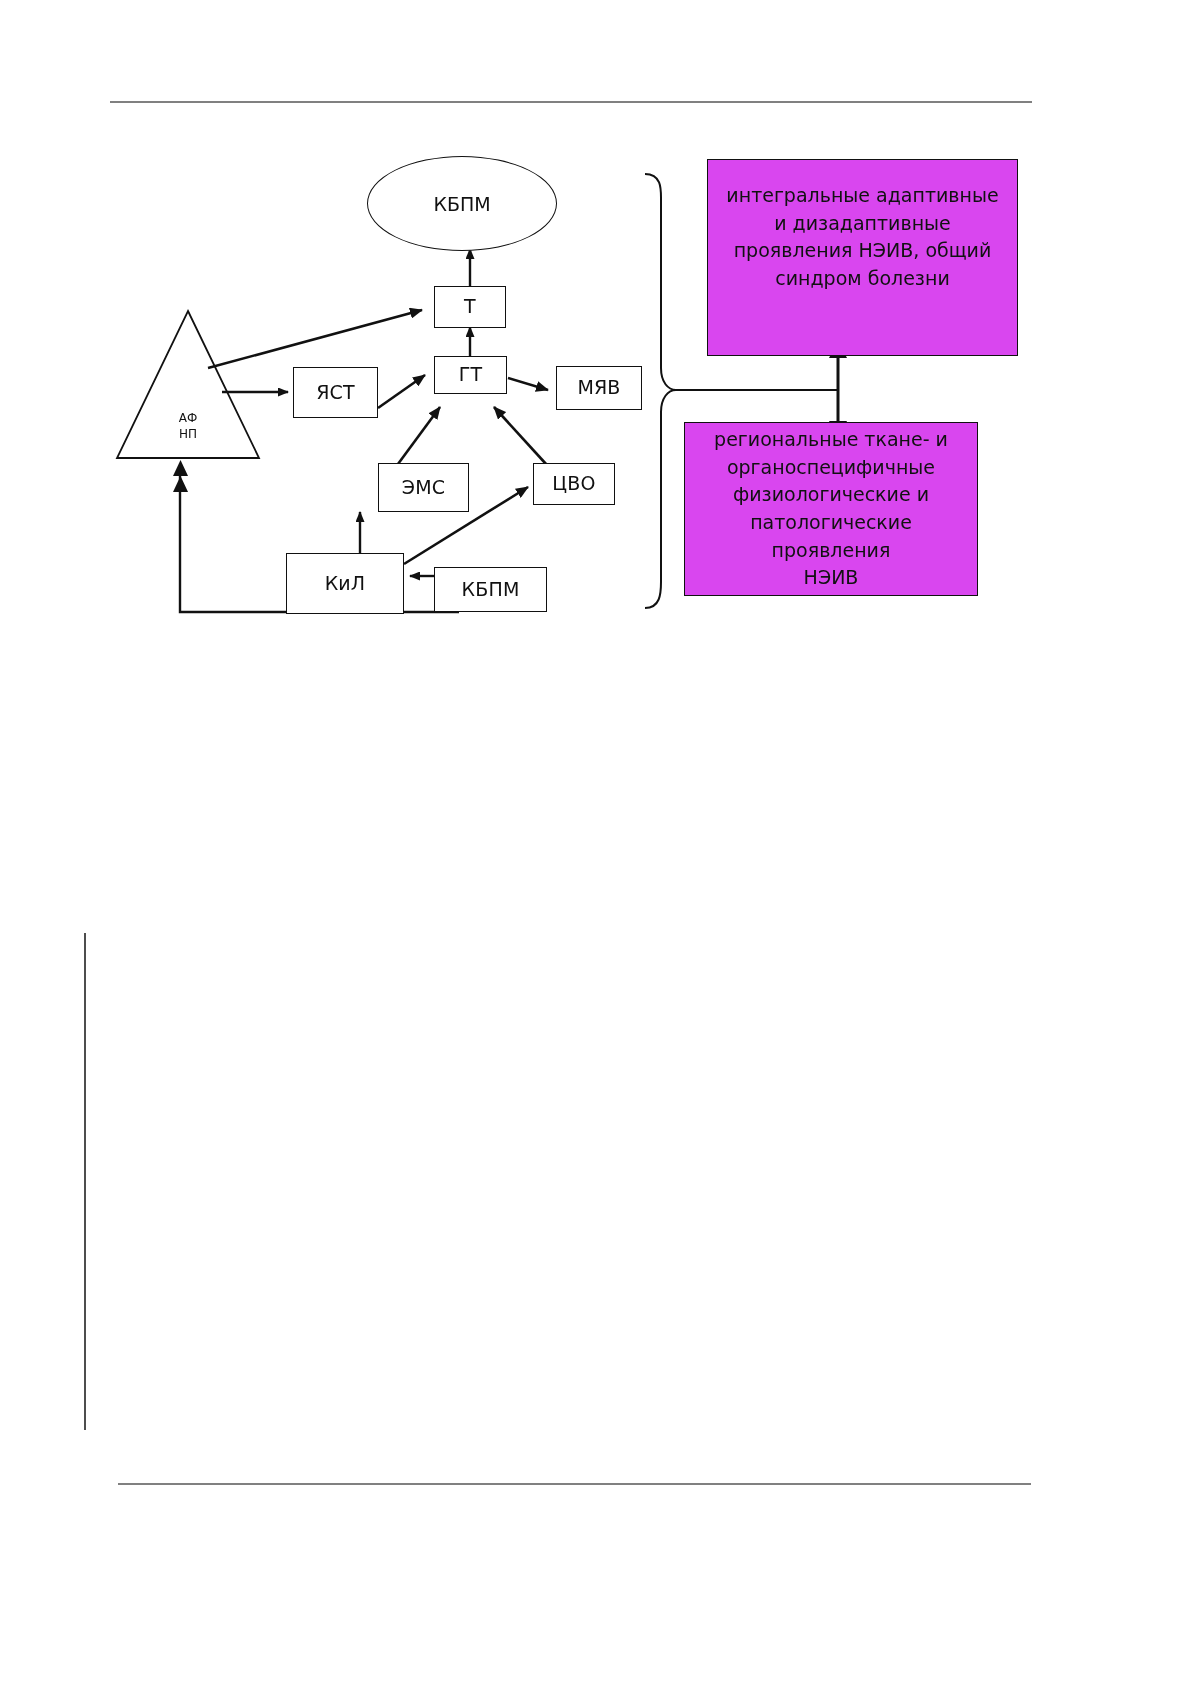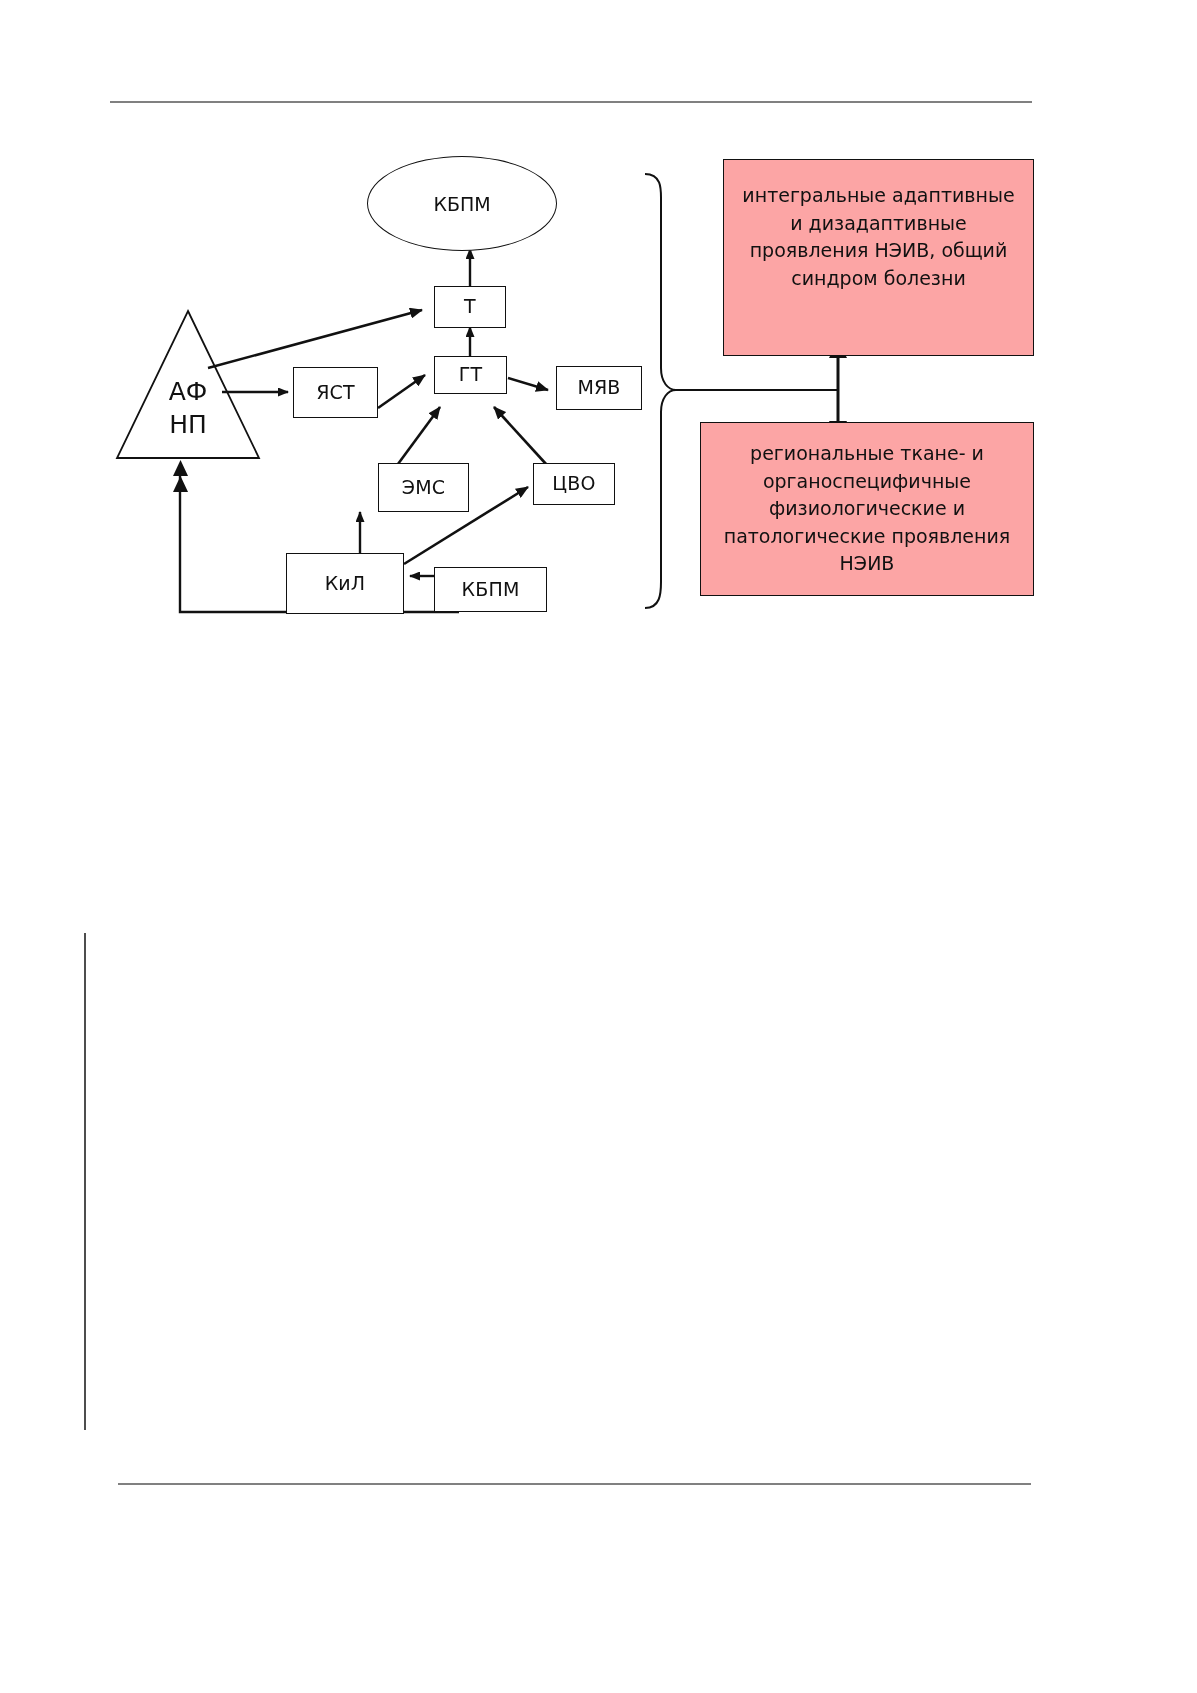--- a/index.html
+++ b/index.html
@@ -87,45 +87,44 @@
     display: flex;
     align-items: center;
     justify-content: center;
     font-size: 19px;
   }
   .node-triangle {
     position: absolute;
     display: flex;
     align-items: flex-end;
     justify-content: center;
-    font-size: 25px;
+    font-size: 12px;
     line-height: 1.35;
     text-align: center;
   }
   .node-triangle .tri-label {
     position: relative;
     z-index: 3;
     padding-bottom: 16px;
     white-space: pre-line;
   }
 
   
   .panel {
     position: absolute;
     box-sizing: border-box;
     border: 1.6px solid #111;
-    background: #fca5a5;
+    background: #d946ef;
     display: flex;
     align-items: flex-start;
     justify-content: center;
     text-align: center;
     font-size: 19px;
     line-height: 1.45;
     padding: 22px 14px 14px 14px;
-    margin-left: 16px;
   }
   .panel.lower {
     align-items: center;
     padding: 14px 12px;
   }
   .panel span { display: block; white-space: pre-line; }
 </style>
 </head>
 <body>
 
@@ -229,21 +228,21 @@
       <span>КБПМ</span>
     </div>
 
     <div class="panel" style="left:707px; top:159px; width:311px; height:197px;">
       <span>интегральные адаптивные
 и дизадаптивные
 проявления НЭИВ, общий
 синдром болезни</span>
     </div>
 
-    <div class="panel lower" style="left:684px; top:422px; width:334px; height:174px;">
+    <div class="panel lower" style="left:684px; top:422px; width:294px; height:174px;">
       <span>региональные ткане- и
 органоспецифичные
 физиологические и
 патологические проявления
 НЭИВ</span>
     </div>
 
   </div>
 </div>
 

